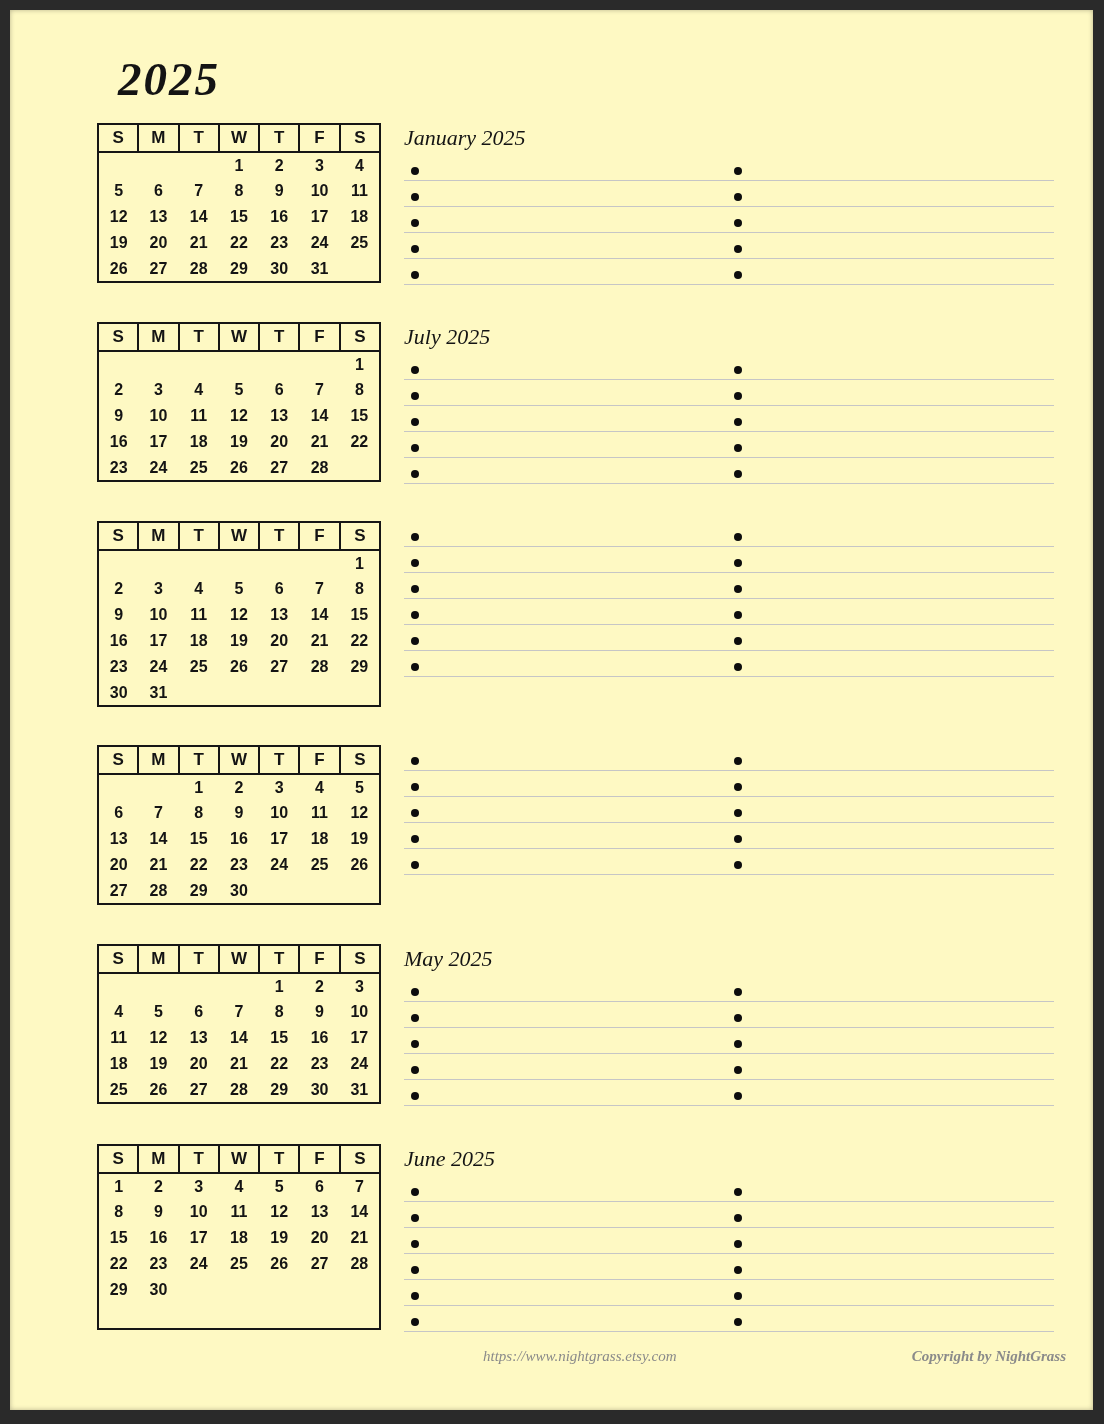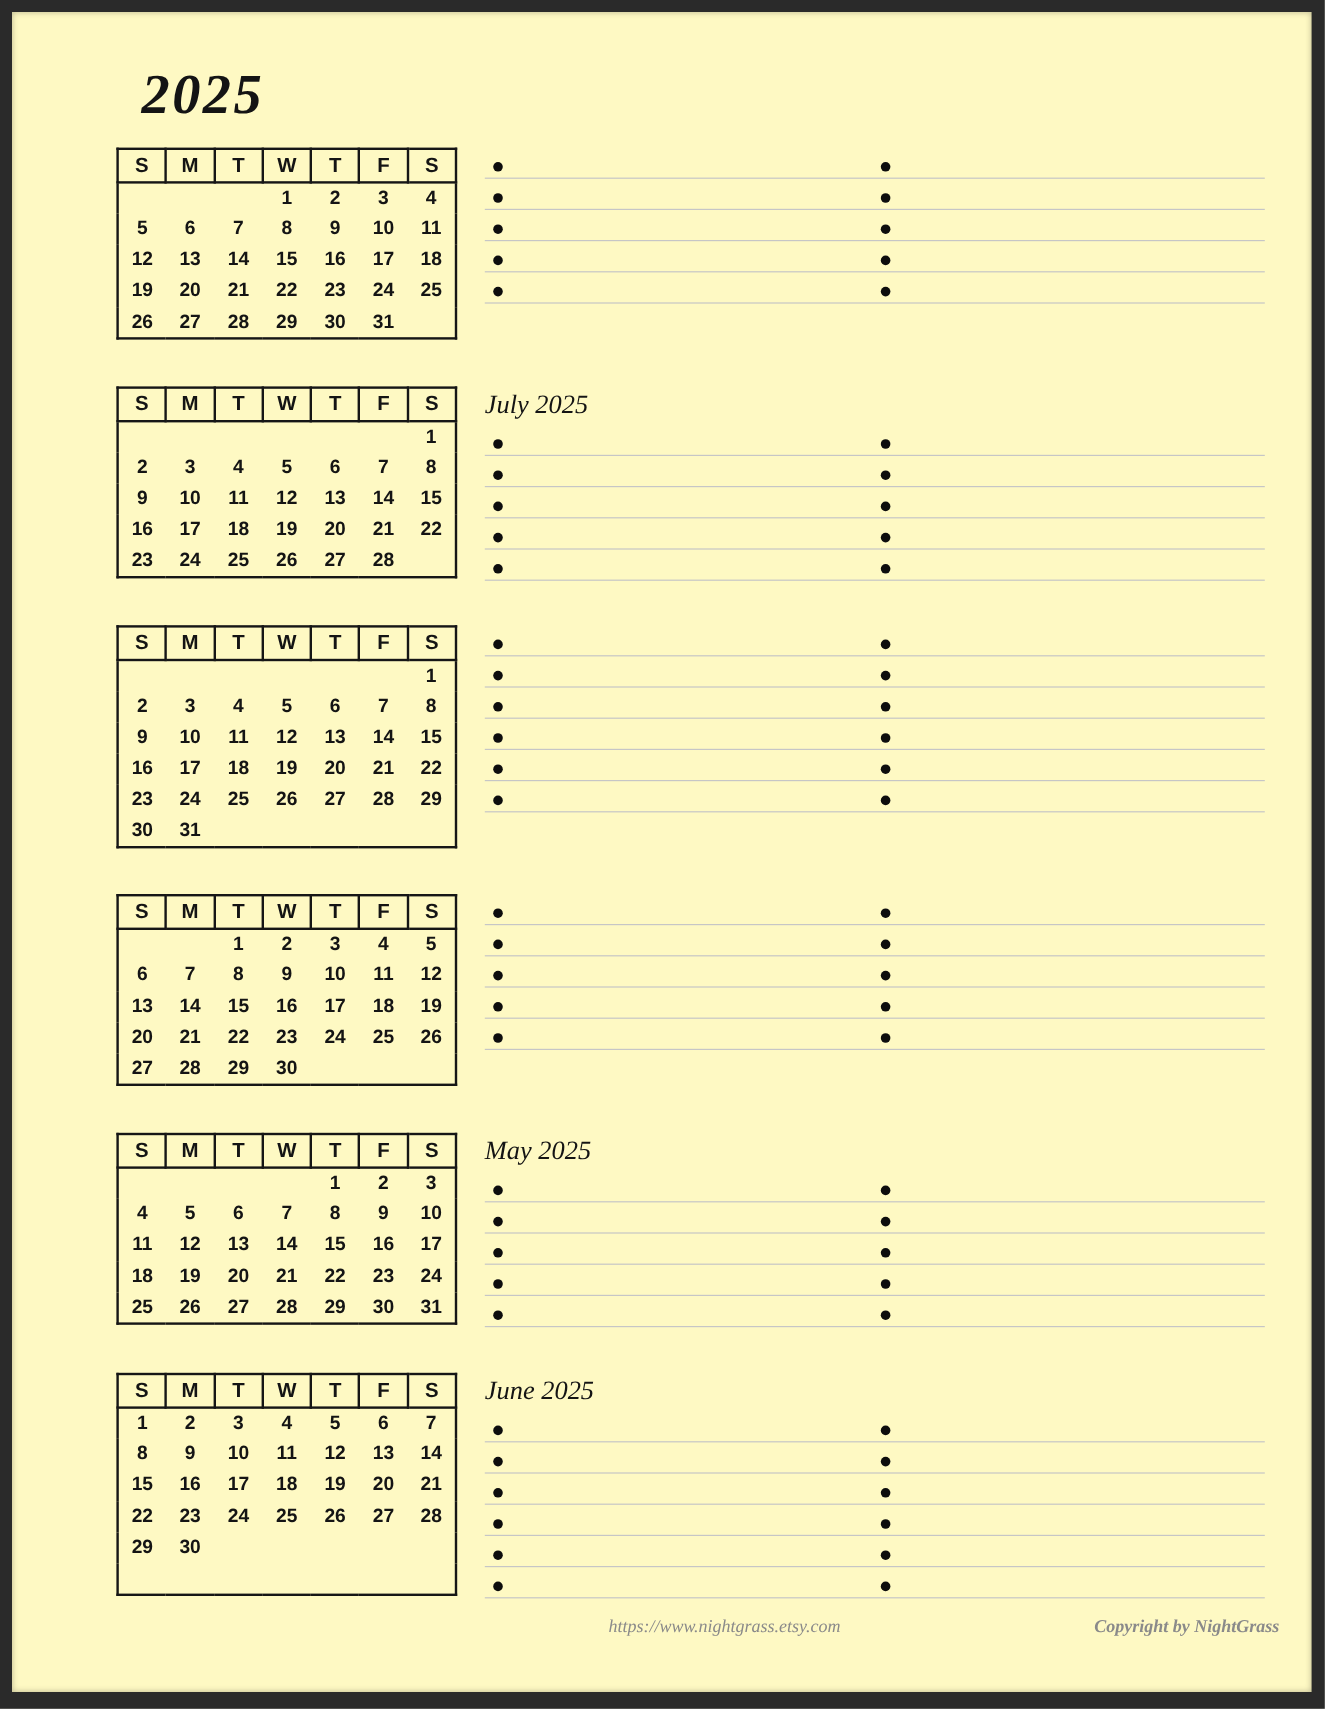--- a/index.html
+++ b/index.html
@@ -49,21 +49,21 @@
   }
   .note-row{position:relative;height:26px;border-bottom:1px solid var(--line);}
   .bullet{
     position:absolute;top:12px;width:8px;height:8px;border-radius:50%;
     background:#0d0d0d;
   }
   .bullet.b-left{left:7px;}
   .bullet.b-right{left:330px;}
   .footer-url,.footer-copyright{
     position:absolute;top:1338px;font-family:cursive;font-style:italic;
-    font-size:15px;color:var(--muted);white-space:nowrap;margin-left:24px;
+    font-size:15px;color:var(--muted);white-space:nowrap;
   }
   .footer-url{left:473px;}
   .footer-copyright{right:27px;font-weight:bold;}
 </style>
 </head>
 <body>
 
 <div class="frame">
   <div class="sheet">
     <div class="year">2025</div>
@@ -123,20 +123,21 @@
                 <td>27</td>
                 <td>28</td>
                 <td>29</td>
                 <td>30</td>
                 <td>31</td>
                 <td></td>
               </tr>
             </tbody>
           </table>
           <div class="notes">
+            <div class="month-label">January 2025</div>
             <div class="note-row">
               <span class="bullet b-left"></span>
               <span class="bullet b-right"></span>
             </div>
             <div class="note-row">
               <span class="bullet b-left"></span>
               <span class="bullet b-right"></span>
             </div>
             <div class="note-row">
               <span class="bullet b-left"></span>

